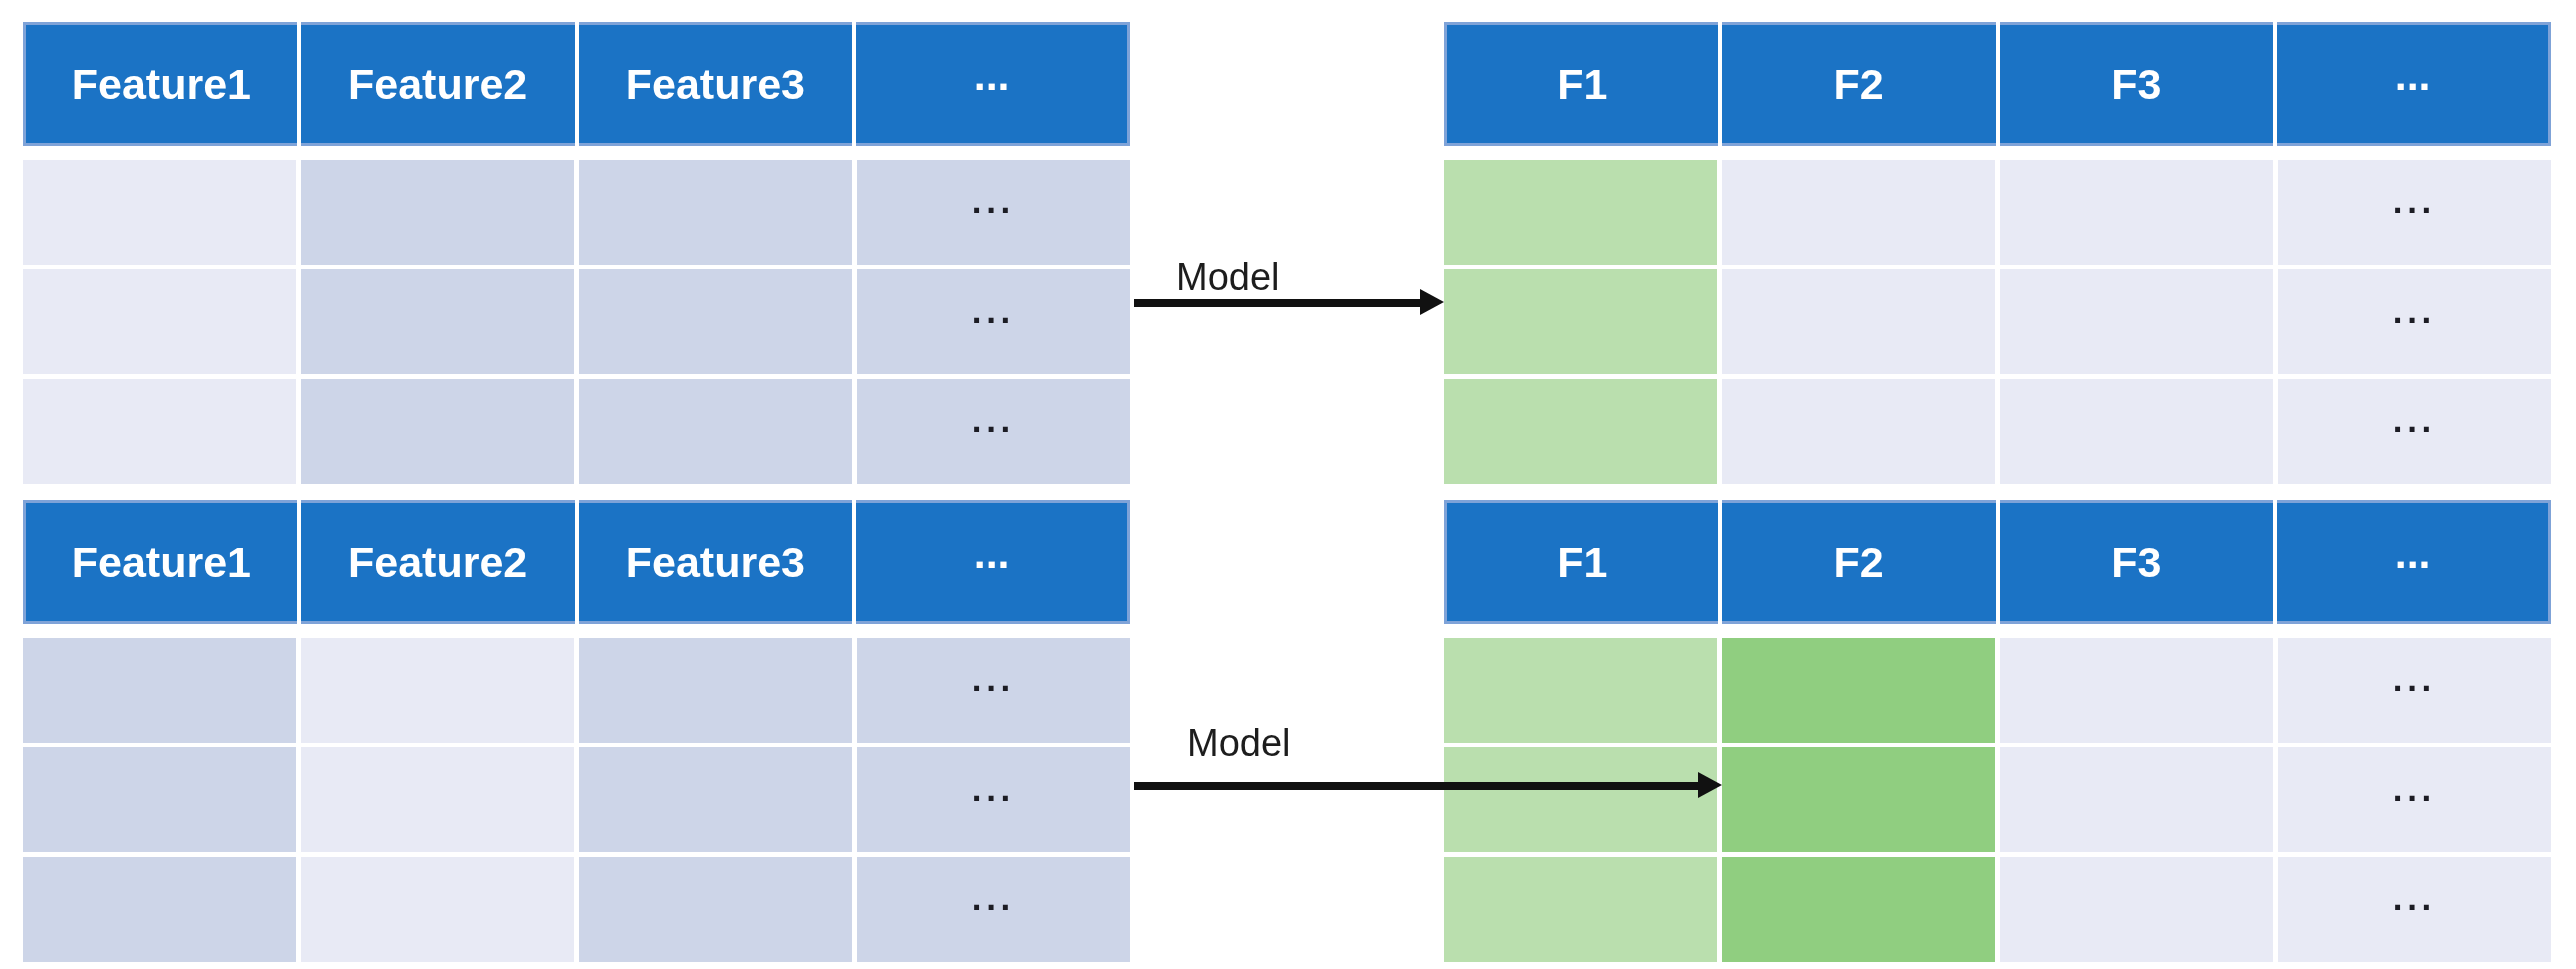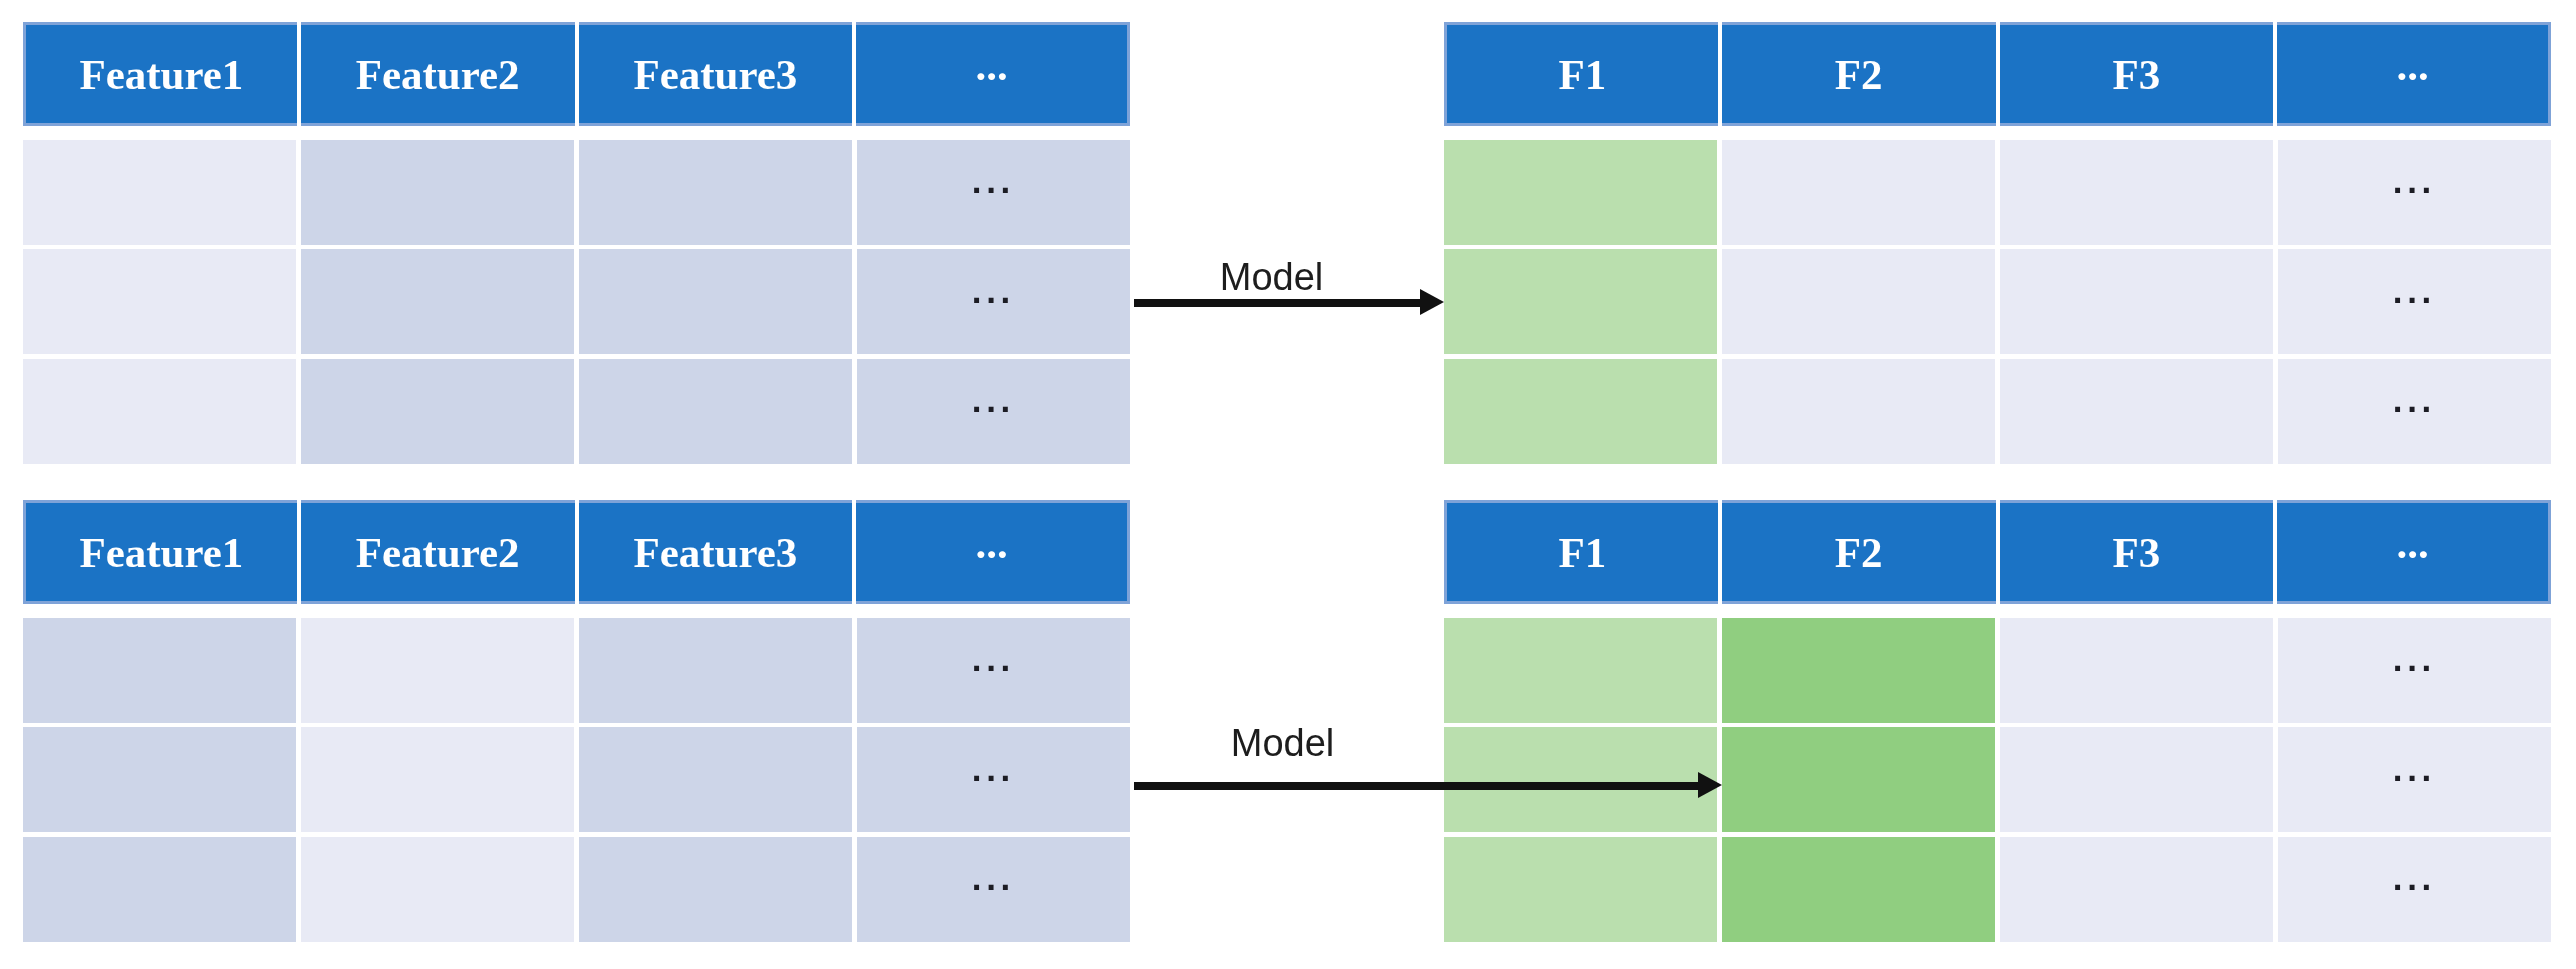--- a/index.html
+++ b/index.html
@@ -8,23 +8,22 @@
     width:2576px;height:970px;
     background:#ffffff;
     font-family:"Liberation Sans","DejaVu Sans",sans-serif;
     overflow:hidden;
   }
   .tbl{position:absolute;width:1107px;}
   .thead{
     display:grid;
     grid-template-columns:repeat(4,1fr);
     column-gap:4px;
-    height:104px;
+    height:124px;
     margin-bottom:13.7px;
-    font-family:Liberation Serif, serif;
   }
   .th{
     background:var(--header-blue,#1B73C5);
     color:#ffffff;
     font-weight:bold;
     font-size:43px;
     display:flex;align-items:center;justify-content:center;
     border-top:3.1px solid var(--header-border,#7FA3D8);
     border-bottom:3.1px solid var(--header-border,#7FA3D8);
     box-sizing:border-box;
@@ -42,21 +41,21 @@
     color:var(--dots-text,#1C1C24);
     font-weight:bold;
     font-size:35px;
     letter-spacing:4.6px;
   }
   .lift{transform:translateY(-10.7px);display:inline-block;}
   .lift-sm{transform:translateY(-9.2px);display:inline-block;}
   .model-label{
     position:absolute;
     width:191px;
-    text-align:center;
+    text-align:left;
     font-size:38px;
     color:#1d1d1d;
   }
   .arrow-line{
     position:absolute;
     height:7.6px;
     background:var(--arrow-black,#111111);
   }
   .arrow-head{
     position:absolute;

